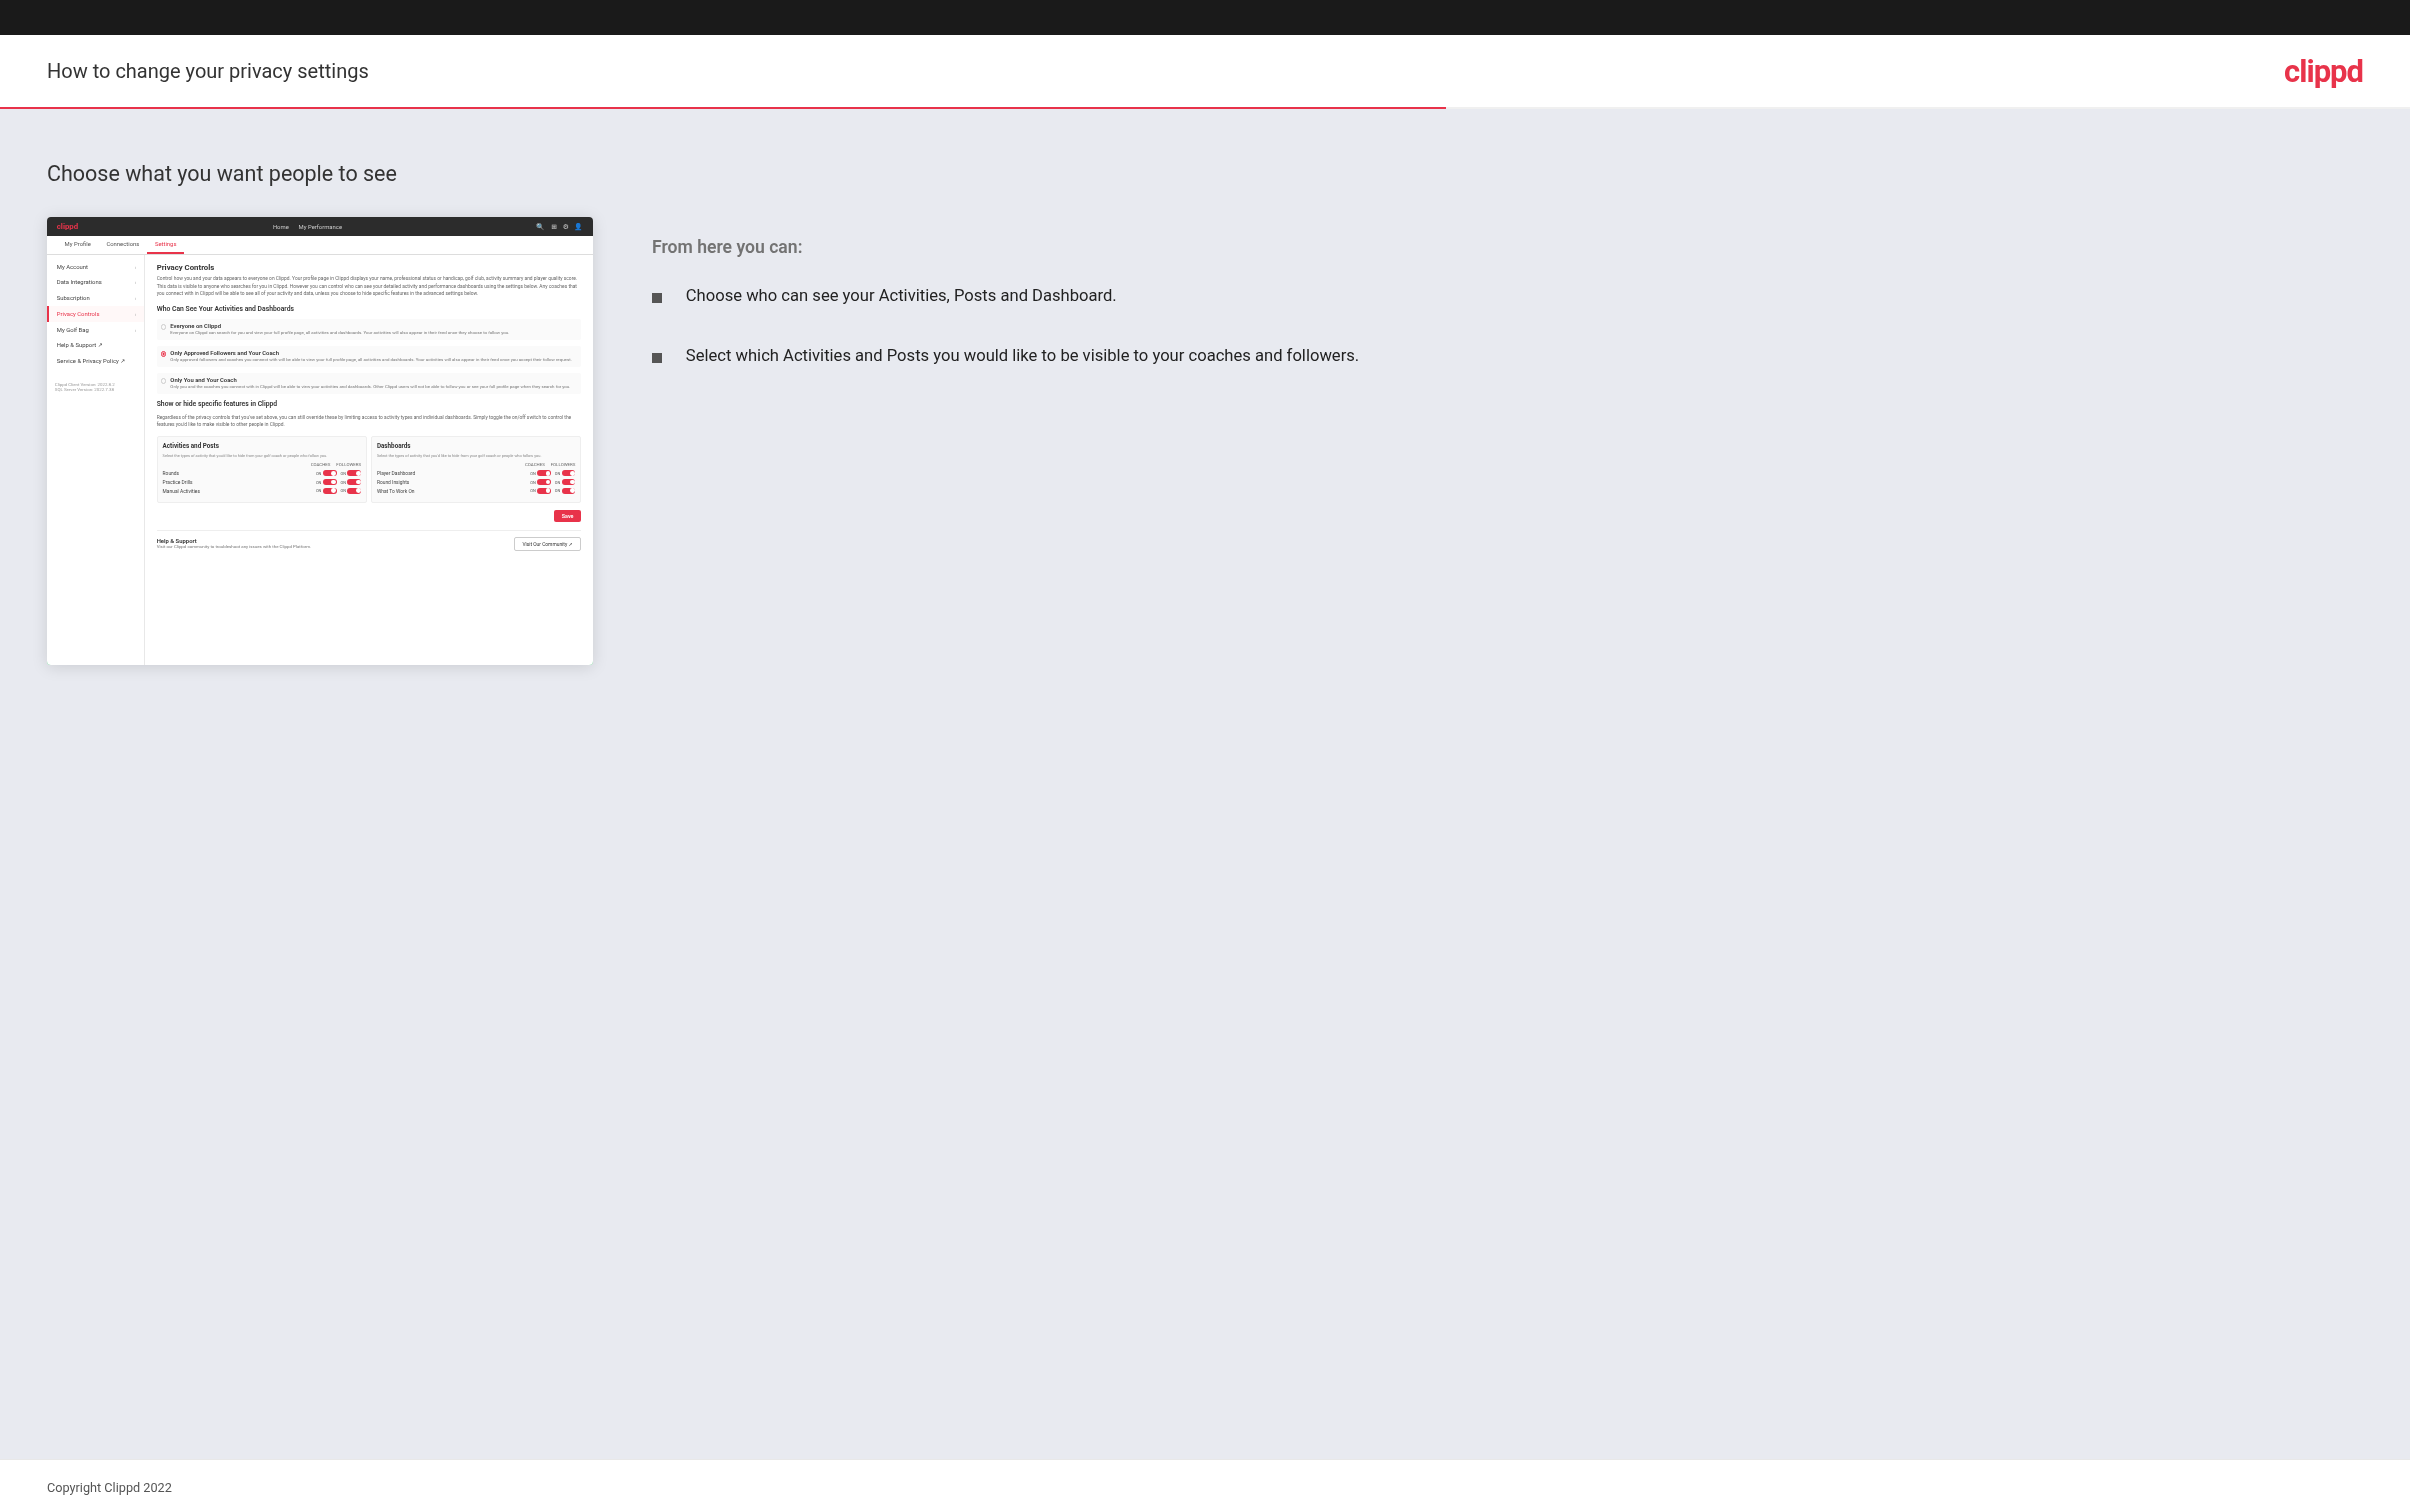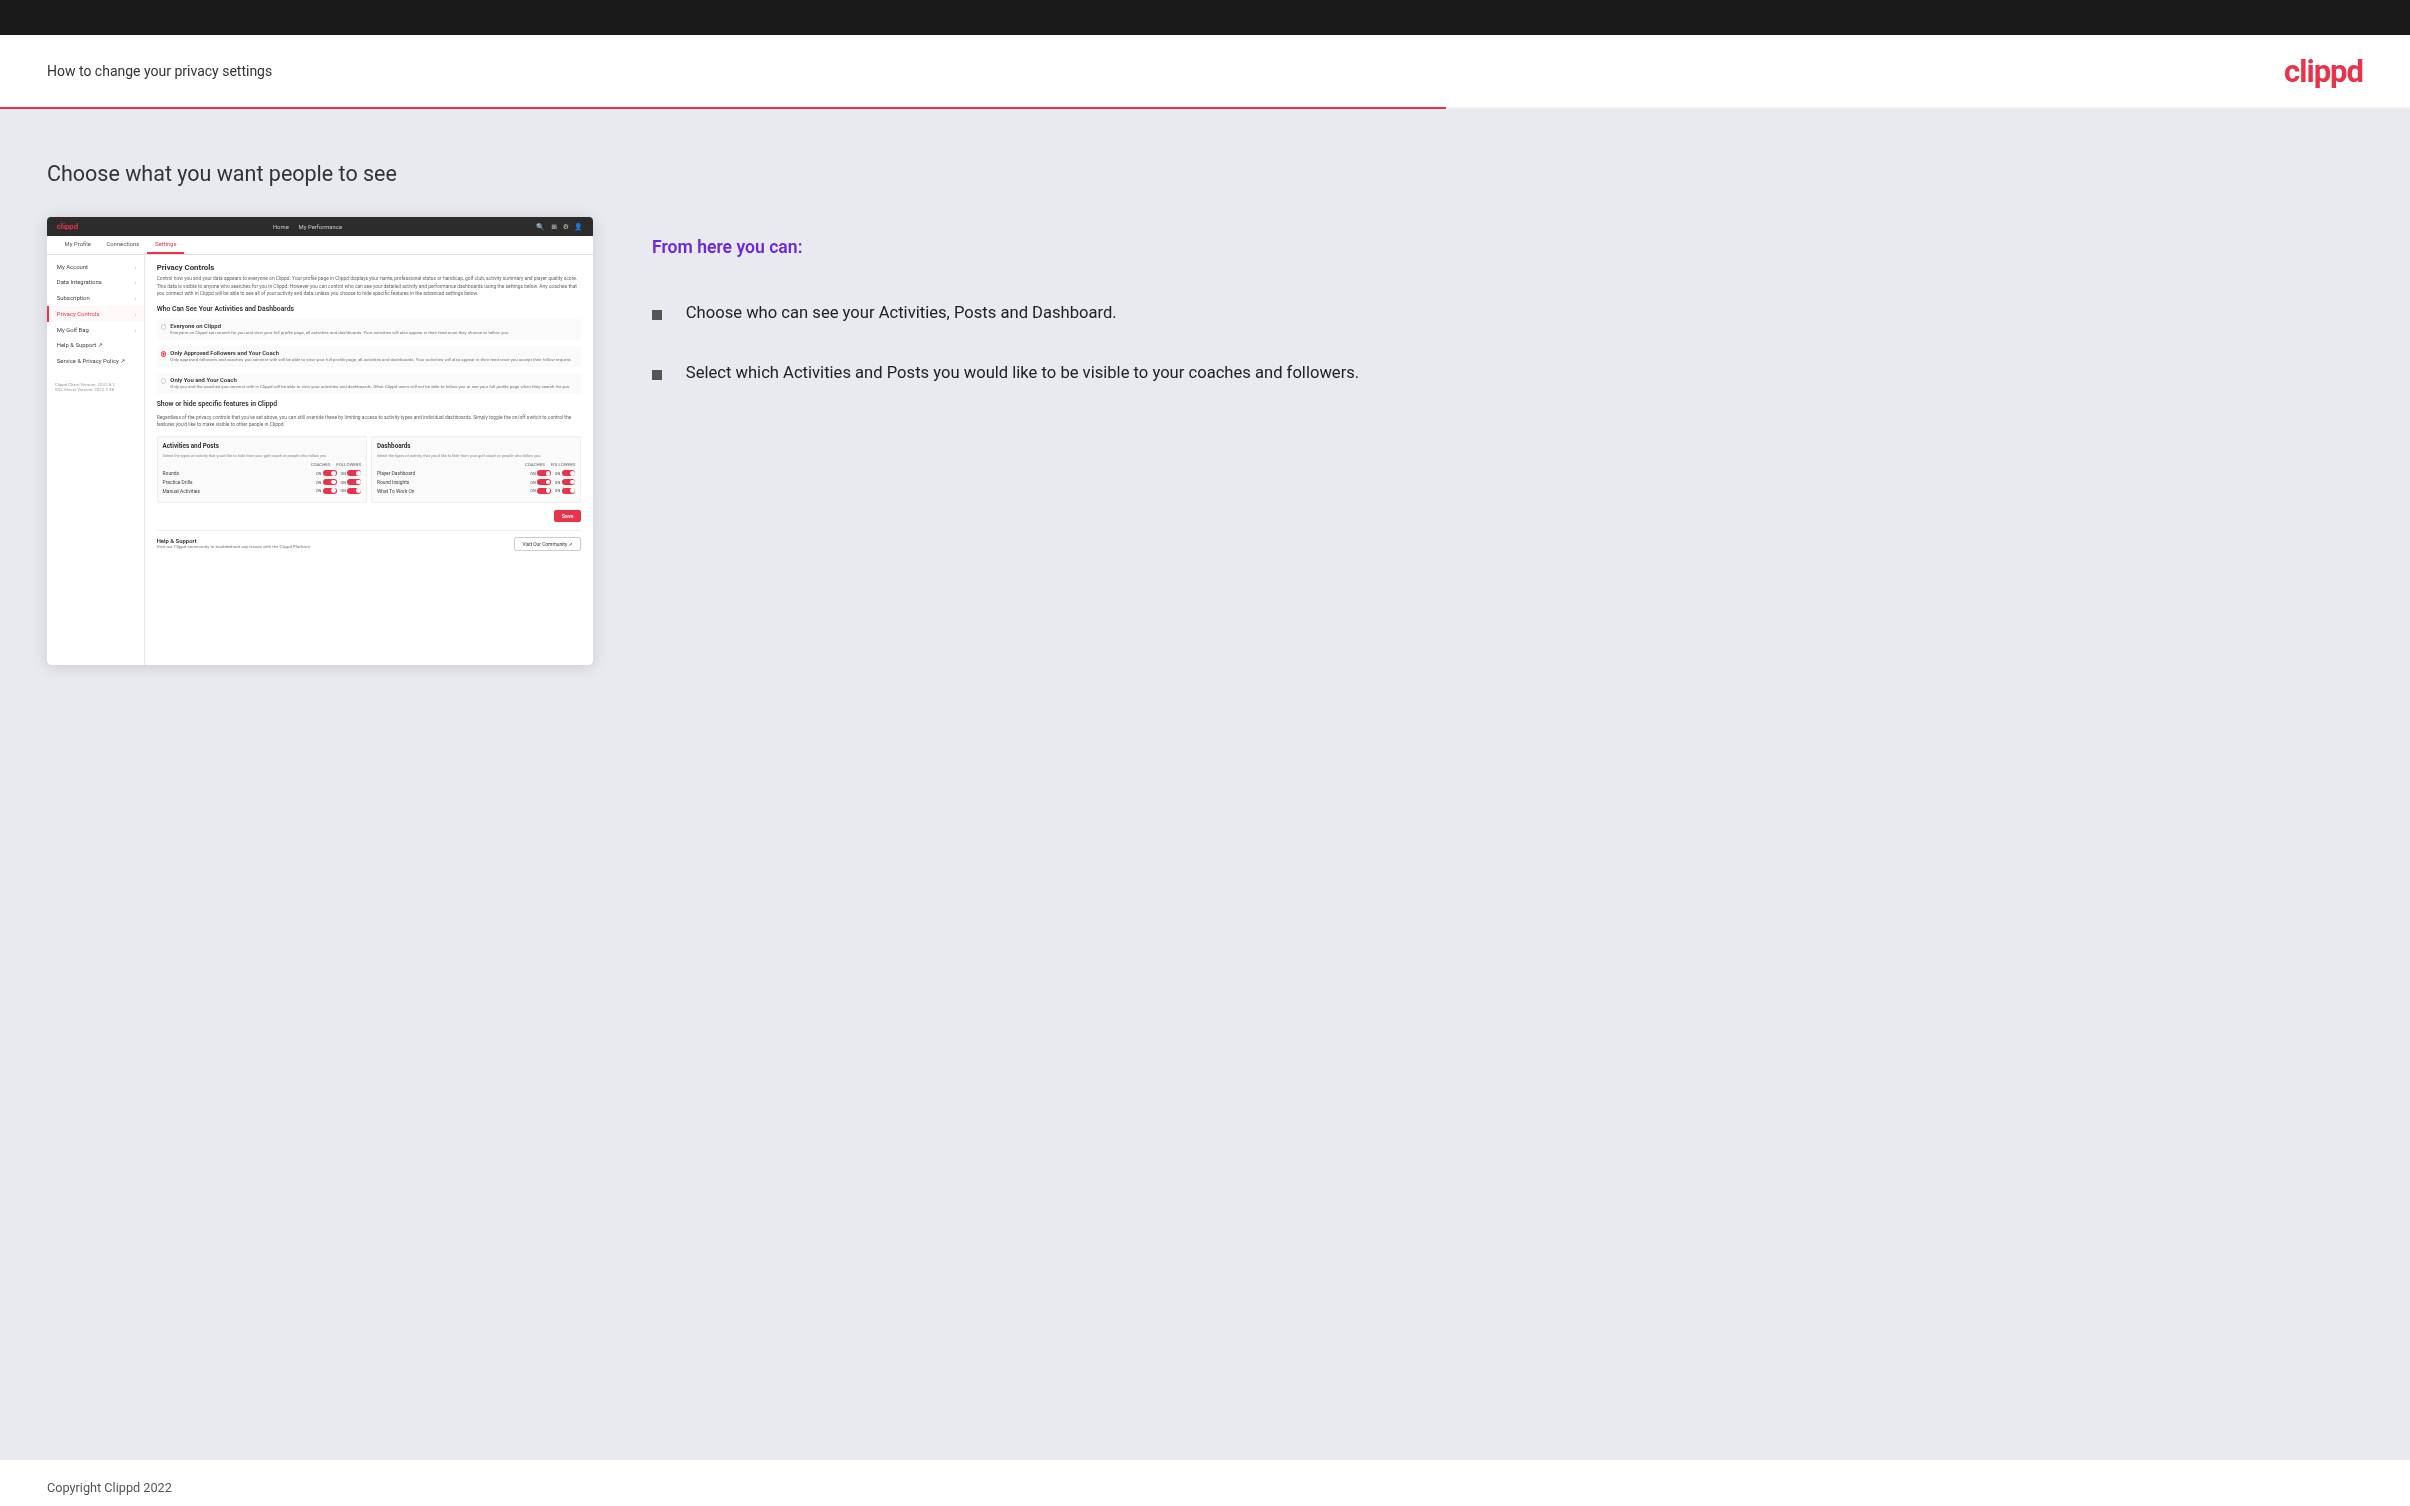--- a/index.html
+++ b/index.html
@@ -19,21 +19,21 @@
 
     
     .header {
       display: flex;
       align-items: center;
       justify-content: space-between;
       padding: 17.6px 47px;
       background: #fff;
     }
     .header-title {
-      font-size: 14px;
+      font-size: 20px;
       color: #333;
       font-weight: 400;
     }
     .logo {
       font-size: 31px;
       font-weight: 700;
       color: #e8334a;
       letter-spacing: -1px;
     }
 
@@ -358,22 +358,22 @@
     }
 
     
     .bullets-panel {
       flex: 1;
       padding-top: 19.5px;
     }
     .from-here {
       font-size: 17.6px;
       font-weight: 600;
-      color: #6d28d9;
-      margin-bottom: 44px;
+      color: #737373;
+      margin-bottom: 27px;
     }
     .bullet-item {
       display: flex;
       gap: 24px;
       margin-bottom: 35px;
       align-items: center;
     }
     .bullet-square {
       width: 9.8px;
       height: 9.8px;

